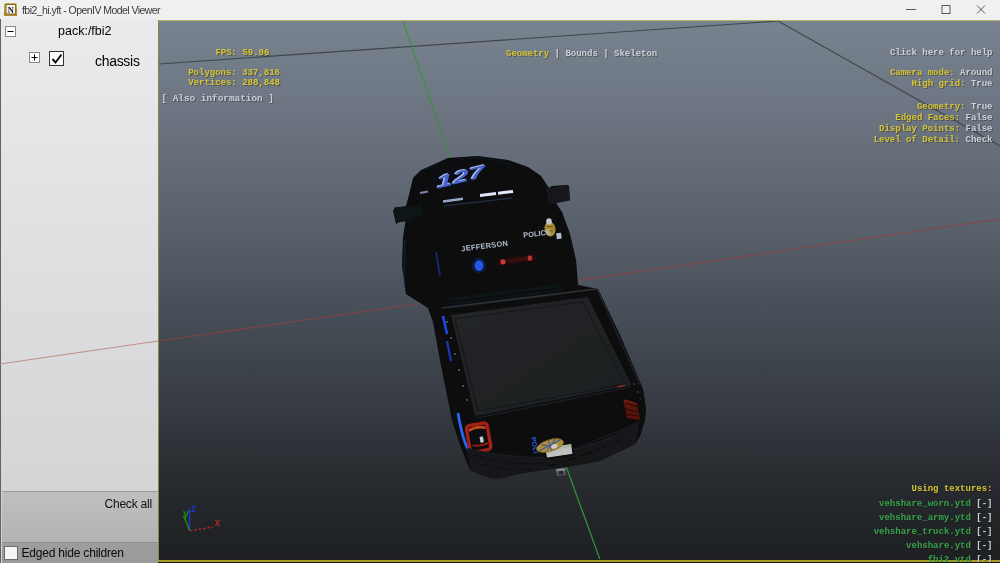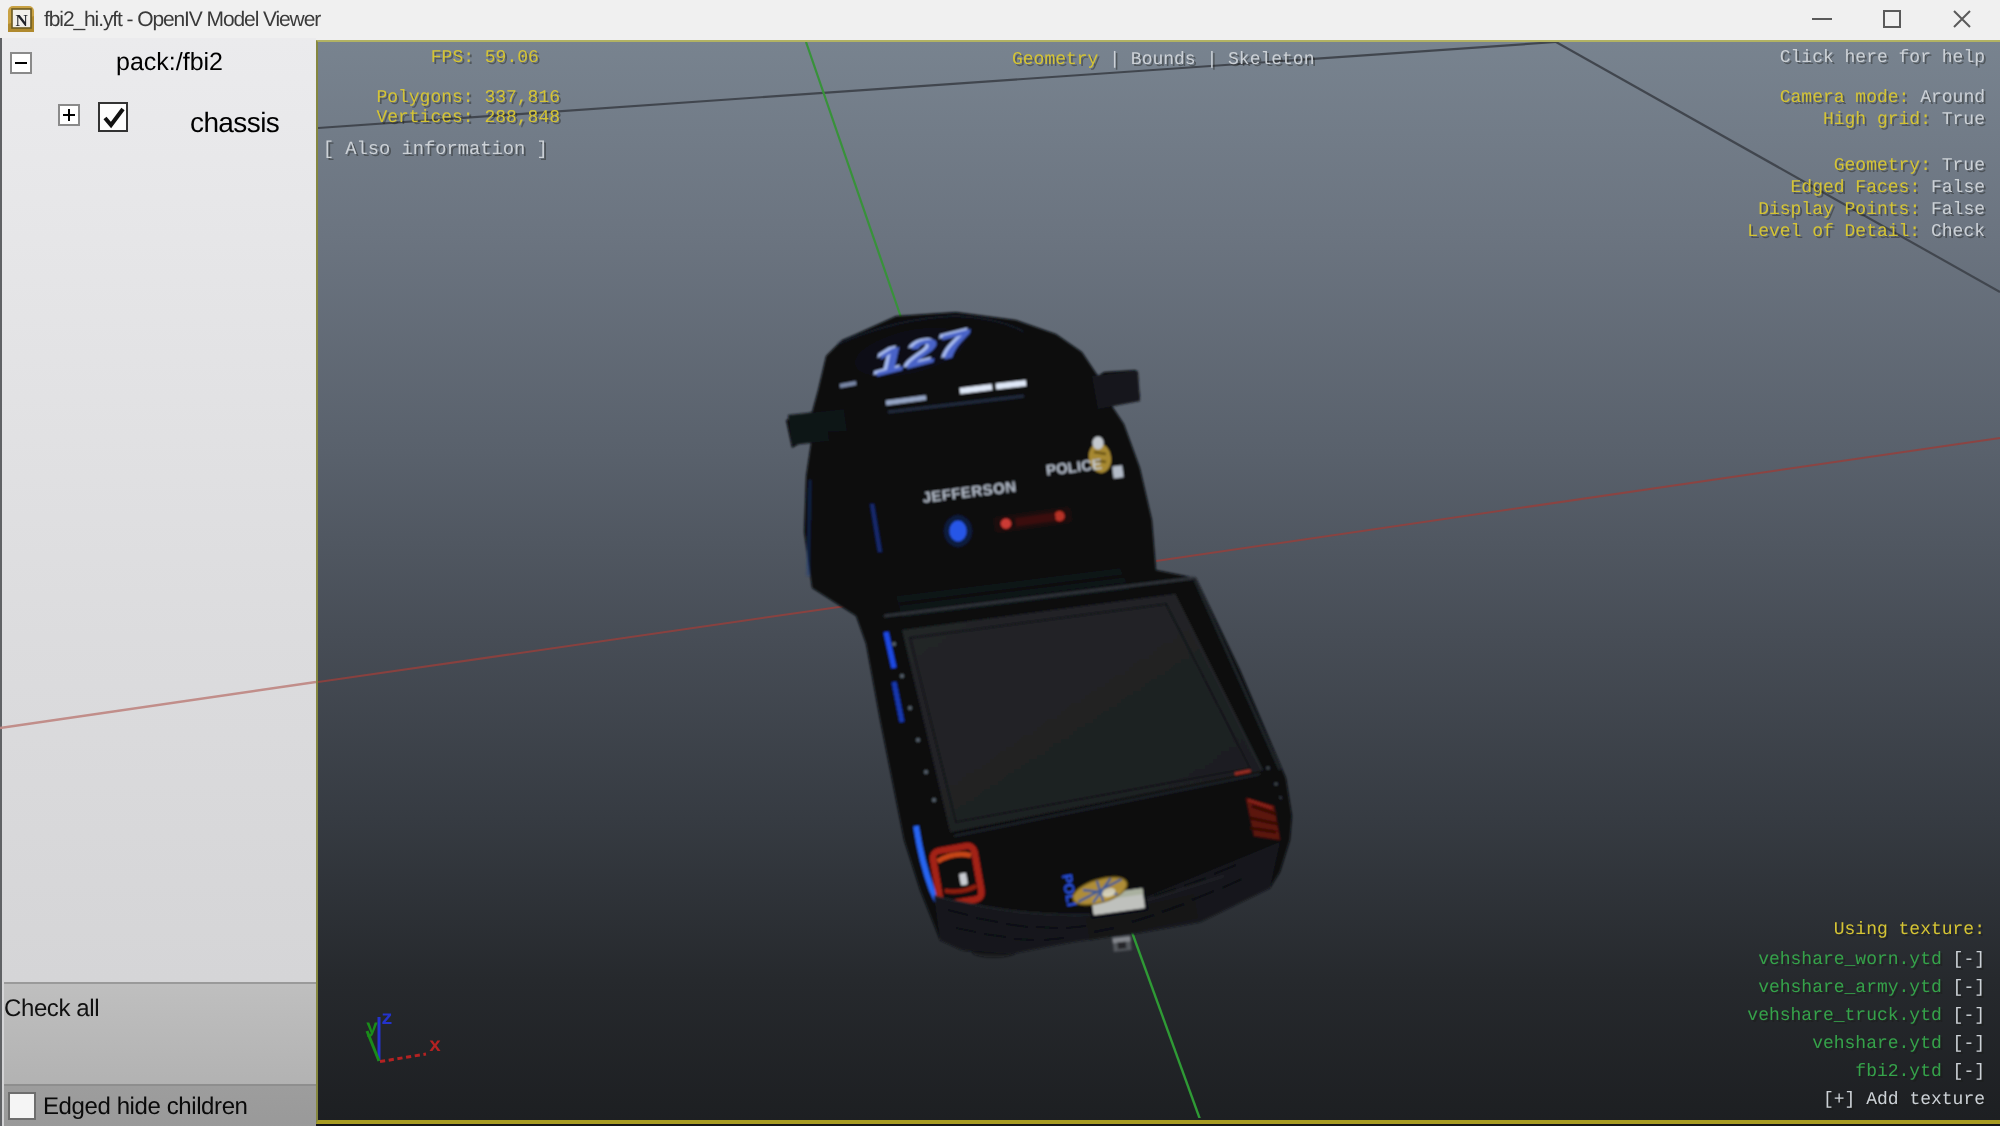--- a/index.html
+++ b/index.html
@@ -7,29 +7,29 @@
        font-family:"Liberation Sans",sans-serif;}
   #titlebar{position:absolute;left:0;top:0;width:1000px;height:19px;background:#f0f0f0;}
   #titletxt{position:absolute;left:22px;top:4px;font-size:10.5px;letter-spacing:-0.55px;color:#3a3a3a;}
   .wb{position:absolute;top:0;}
   #leftpanel{position:absolute;left:0;top:19px;width:158px;height:544px;
      background:linear-gradient(#ebebed, #dcdcde 55%, #d2d2d4);border-left:1px solid #606265;box-sizing:border-box;}
   .treerow{position:absolute;font-size:12.5px;color:#000;padding-left:34px;}
   .ebox{position:absolute;width:11px;height:11px;background:#fff;border:1px solid #8a8a8a;box-sizing:border-box;}
   #btnzone{position:absolute;left:1px;top:472px;width:157px;height:51px;
      background:linear-gradient(#bfbfbf,#b2b2b2);border-top:1px solid #9a9a9a;}
-  .pbtn{position:absolute;left:0;width:150px;height:25px;text-align:left;font-size:12px;letter-spacing:-0.2px;color:#111;}
+  .pbtn{position:absolute;left:0;width:150px;height:25px;text-align:right;font-size:12px;letter-spacing:-0.2px;color:#111;}
   #alsorow{position:absolute;left:1px;top:523px;width:157px;height:40px;background:linear-gradient(#9d9d9d,#999 55%,#8c8c8c);border-top:1px solid #8e8e8e;box-sizing:border-box;}
   #vp{position:absolute;left:158px;top:20px;width:842px;height:542px;
       border-top:1px solid #b2b263;border-left:1px solid #85873f;border-bottom:2px solid #a79b22;
       box-sizing:border-box;background:#4a5058;}
   #vpbg{position:absolute;left:0;top:0;width:100%;height:100%;
       background:linear-gradient(#78838f 0%, #6b7480 18%, #59616c 38%, #474d56 55%, #363b42 72%, #26292d 87%, #1d1f22 100%);}
   #botstrip{position:absolute;left:158px;top:562px;width:842px;height:1px;background:#141518;}
-  .hud{position:absolute;font-family:"Liberation Mono",monospace;font-size:9px;font-weight:normal;white-space:pre;line-height:11px;text-shadow:1px 1px 0 rgba(25,25,20,0.4);}
+  .hud{position:absolute;font-family:"Liberation Mono",monospace;font-size:9px;font-weight:bold;white-space:pre;line-height:11px;text-shadow:1px 1px 0 rgba(25,25,20,0.4);margin-top:24px;}
   .yel{color:#d5c434;} .wht{color:#ccd1d6;} .grn{color:#35a24a;}
   .rblock{position:absolute;right:7.5px;text-align:left;}
 </style>
 </head>
 <body>
   <div id="titlebar">
     <svg style="position:absolute;left:4px;top:3px" width="13" height="13" viewBox="0 0 13 13">
       <rect x="0" y="0" width="13" height="13" rx="2.5" fill="#c9a244"></rect>
       <path d="M0 9 L13 5 L13 13 L0 13 Z" fill="#b08a2e"></path>
       <rect x="2" y="1.5" width="9.5" height="9.5" fill="#f2f0ea" stroke="#6b5a20" stroke-width="0.8"></rect>
@@ -245,21 +245,21 @@
     <div class="hud" style="left:347px;top:3.5px"><span class="yel">Geometry</span><span class="wht"> | Bounds | Skeleton</span></div>
 
     <div class="hud wht rblock" style="top:2.9px">Click here for help</div>
     <div class="hud rblock" style="top:23.3px"><span class="yel">Camera mode:</span><span class="wht"> Around</span></div>
     <div class="hud rblock" style="top:34.1px"><span class="yel">High grid:</span><span class="wht"> True</span></div>
     <div class="hud rblock" style="top:56.5px"><span class="yel">Geometry:</span><span class="wht"> True</span></div>
     <div class="hud rblock" style="top:67.7px"><span class="yel">Edged Faces:</span><span class="wht"> False</span></div>
     <div class="hud rblock" style="top:78.9px"><span class="yel">Display Points:</span><span class="wht"> False</span></div>
     <div class="hud rblock" style="top:89.7px"><span class="yel">Level of Detail:</span><span class="wht"> Check</span></div>
 
-    <div class="hud yel rblock" style="top:438.9px">Using texture:</div>
+    <div class="hud yel rblock" style="top:438.9px">Using textures:</div>
     <div class="hud rblock" style="top:453.9px"><span class="grn">vehshare_worn.ytd</span><span class="wht"> [-]</span></div>
     <div class="hud rblock" style="top:468px"><span class="grn">vehshare_army.ytd</span><span class="wht"> [-]</span></div>
     <div class="hud rblock" style="top:482px"><span class="grn">vehshare_truck.ytd</span><span class="wht"> [-]</span></div>
     <div class="hud rblock" style="top:496px"><span class="grn">vehshare.ytd</span><span class="wht"> [-]</span></div>
     <div class="hud rblock" style="top:510px"><span class="grn">fbi2.ytd</span><span class="wht"> [-]</span></div>
     <div class="hud wht rblock" style="top:523.9px">[+] Add texture</div>
   </div>
   <div id="botstrip"></div>
 
   <svg style="position:absolute;left:0;top:0;pointer-events:none" width="158" height="563" viewBox="0 0 158 563">

